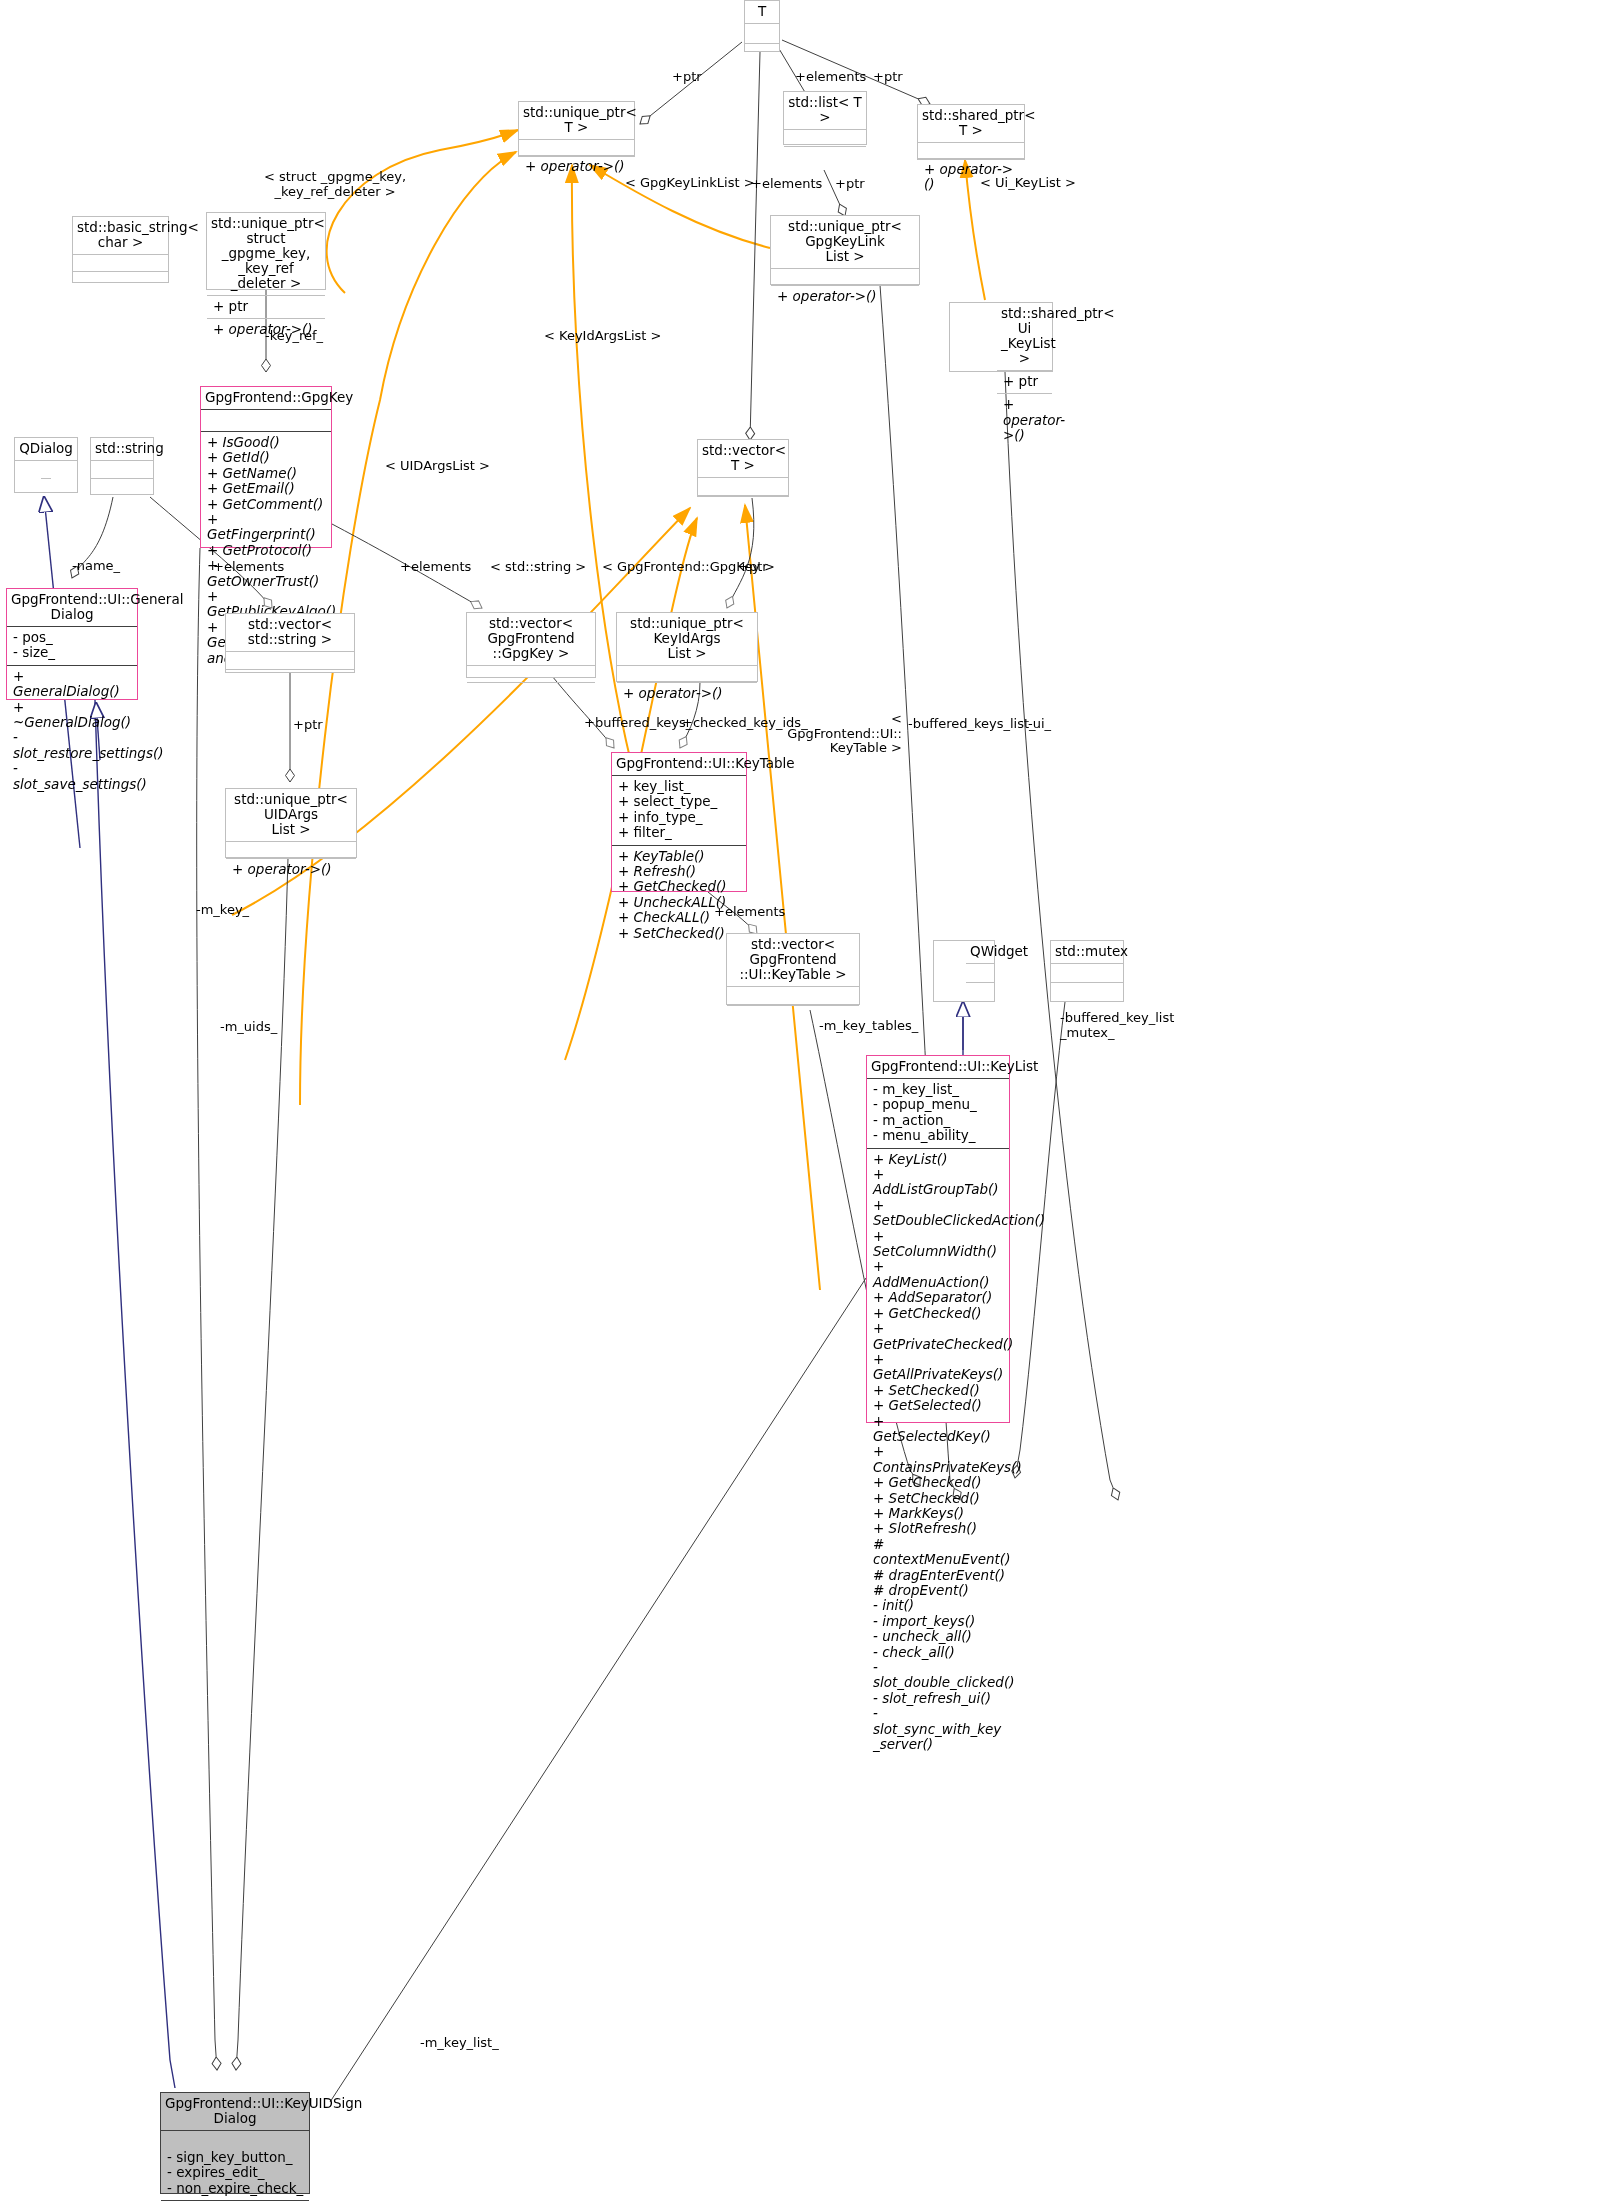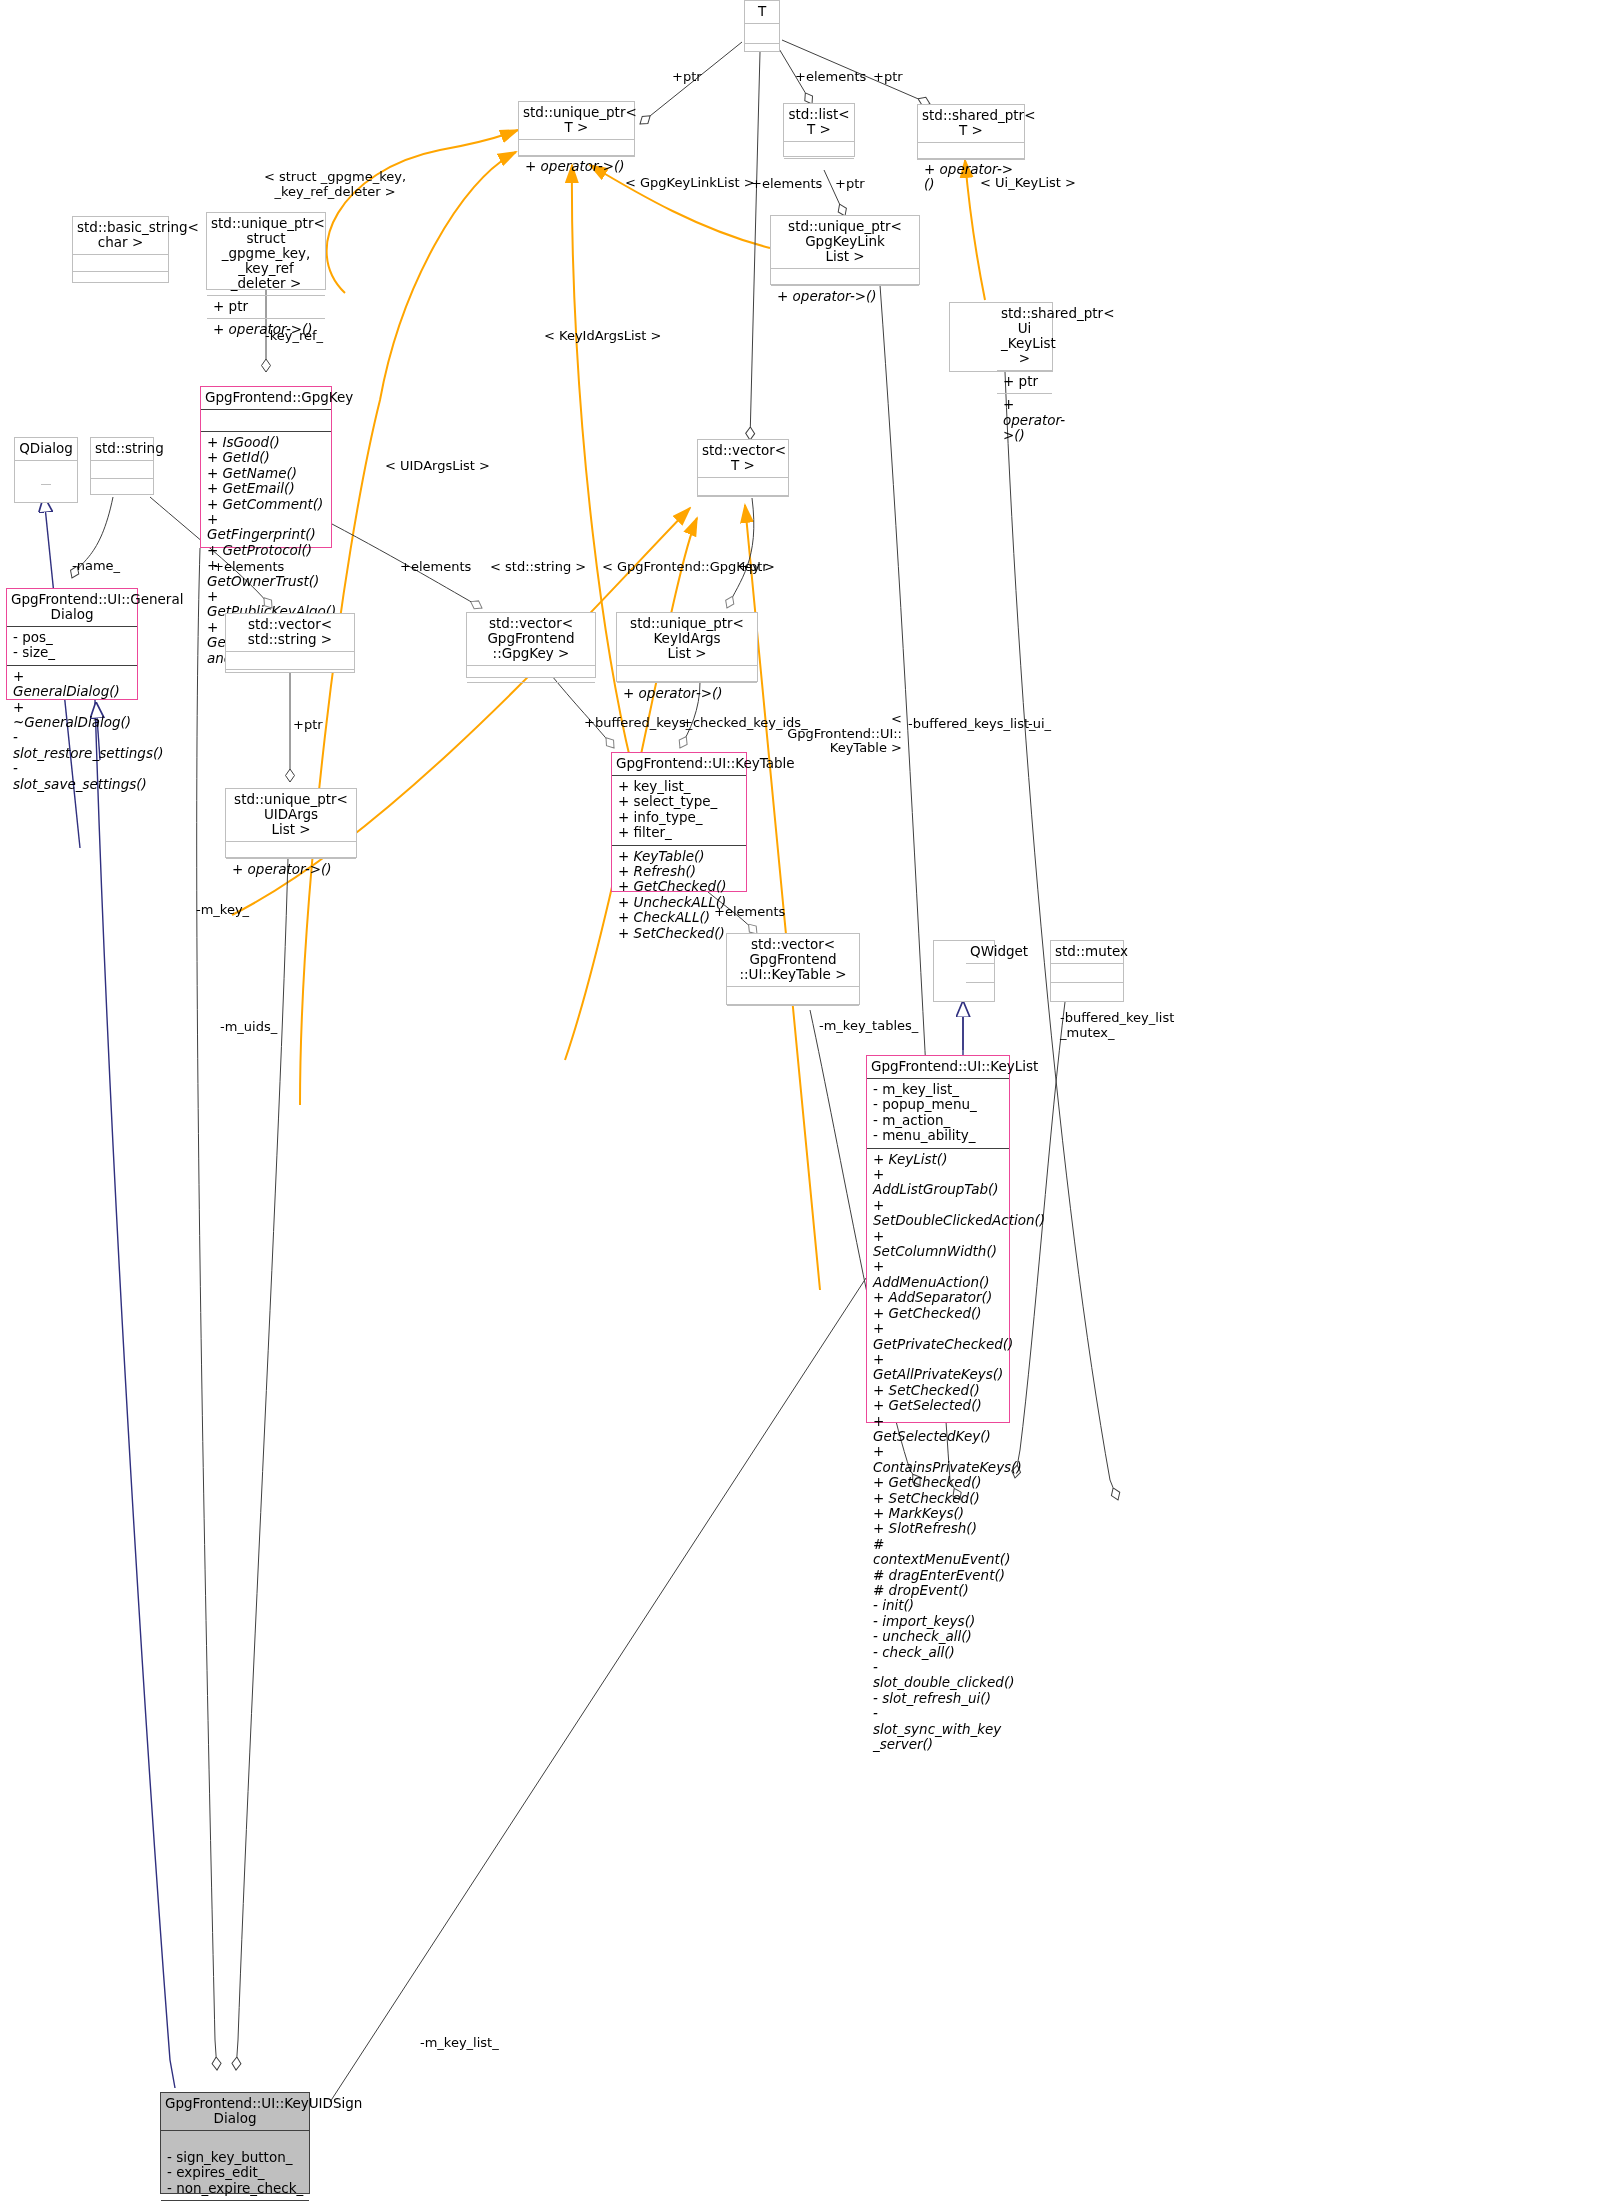--- a/index.html
+++ b/index.html
@@ -179,21 +179,21 @@
     <div class="attrs empty"></div>
     <div class="ops empty"></div>
   </div>
 
   <div class="node" style="left:518px; top:101px; width:117px; height:56px;">
     <div class="title">std::unique_ptr&lt; T &gt;</div>
     <div class="attrs empty" style="min-height:8px"></div>
     <div class="ops">+ operator-&gt;()</div>
   </div>
 
-  <div class="node" style="left:783px; top:103px; width:72px; height:54px;">
+  <div class="node" style="left:783px; top:91px; width:84px; height:54px;">
     <div class="title">std::list&lt; T &gt;</div>
     <div class="attrs empty" style="min-height:9px"></div>
     <div class="ops empty" style="min-height:9px"></div>
   </div>
 
   <div class="node" style="left:917px; top:104px; width:108px; height:56px;">
     <div class="title">std::shared_ptr&lt; T &gt;</div>
     <div class="attrs empty" style="min-height:8px"></div>
     <div class="ops">+ operator-&gt;()</div>
   </div>
@@ -220,21 +220,21 @@
     <div class="ops">+ operator-&gt;()</div>
   </div>
 
   <div class="node" style="left:949px; top:302px; width:104px; height:70px;padding-left:47px;">
     <div class="title">std::shared_ptr&lt; Ui
 _KeyList &gt;</div>
     <div class="attrs">+ ptr</div>
     <div class="ops">+ operator-&gt;()</div>
   </div>
 
-  <div class="node" style="left:14px; top:437px; width:64px; height:66px;align-items:center;">
+  <div class="node" style="left:14px; top:437px; width:64px; height:56px;align-items:center;">
     <div class="title">QDialog</div>
     <div class="attrs empty" style="min-height:10px"></div>
     <div class="ops empty" style="min-height:10px"></div>
   </div>
 
   <div class="node" style="left:90px; top:437px; width:64px; height:58px;">
     <div class="title">std::string</div>
     <div class="attrs empty" style="min-height:10px"></div>
     <div class="ops empty" style="min-height:10px"></div>
   </div>

